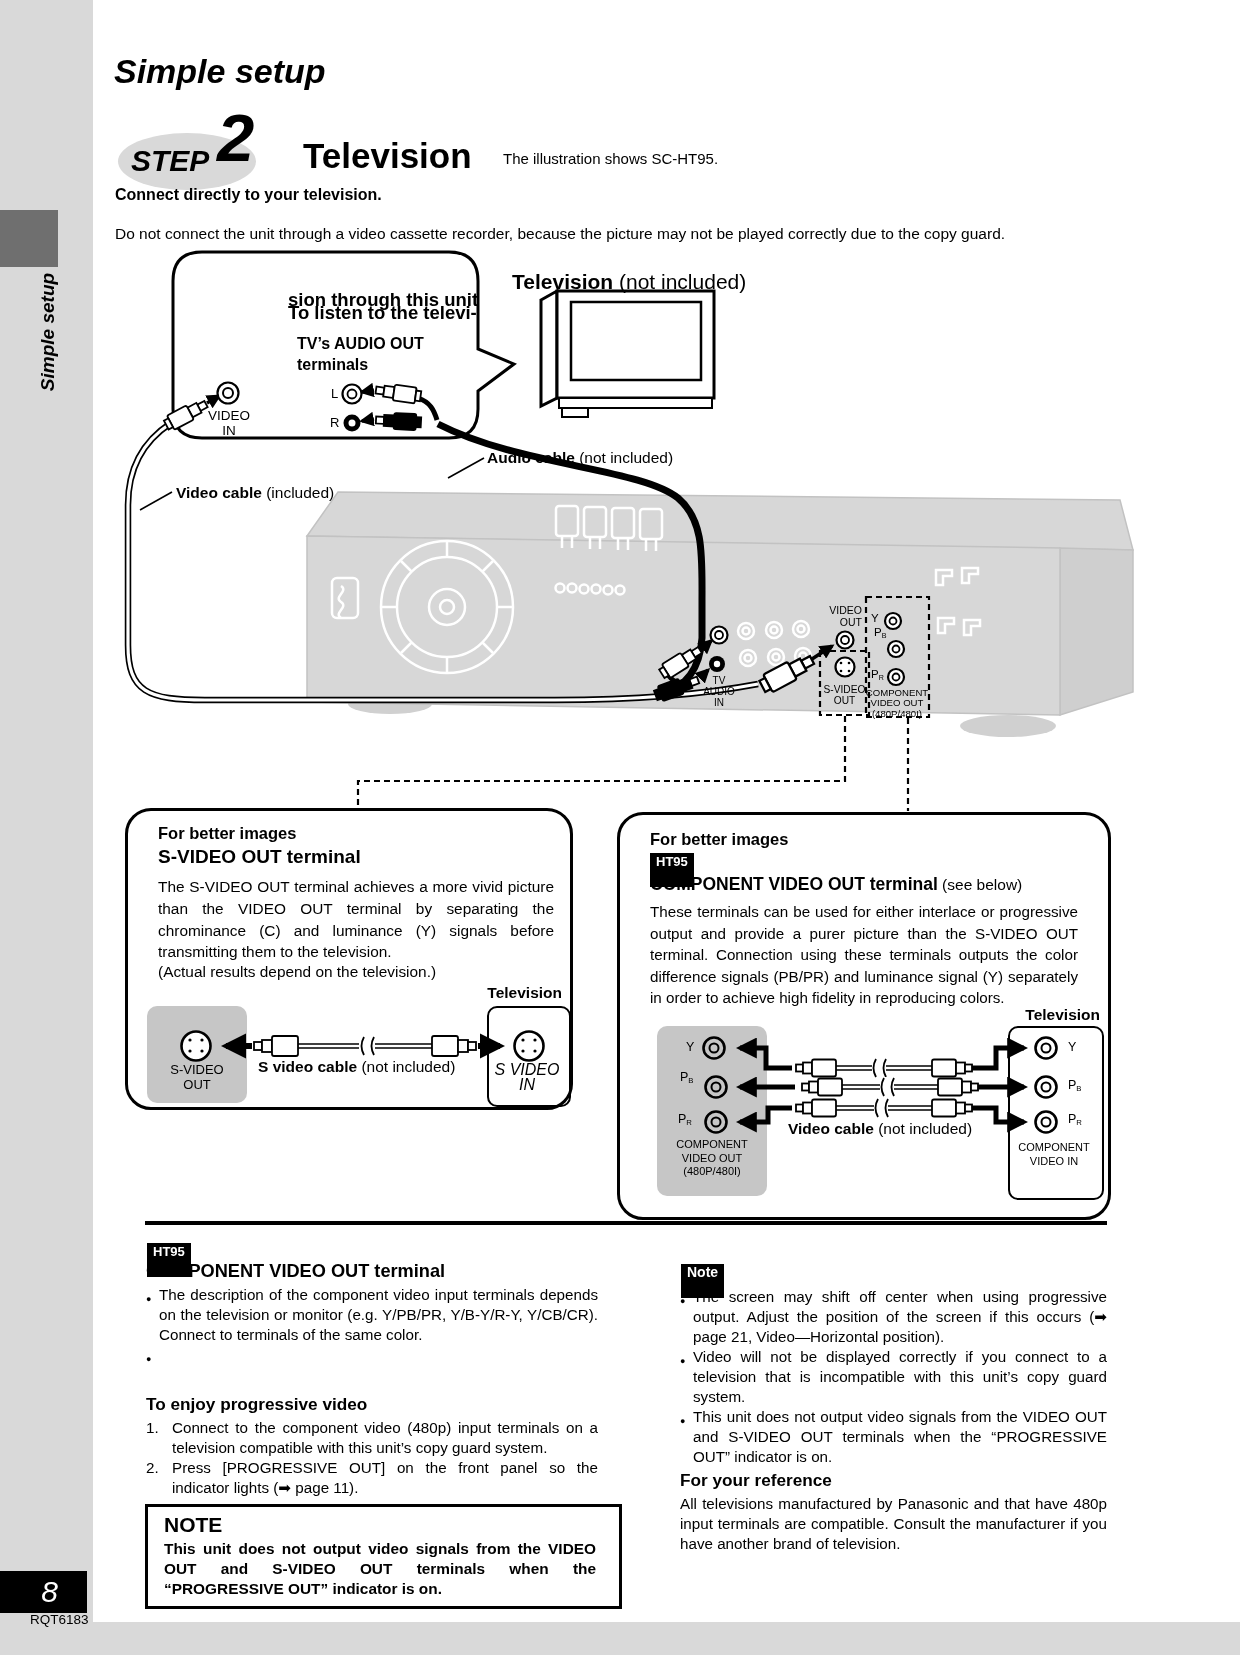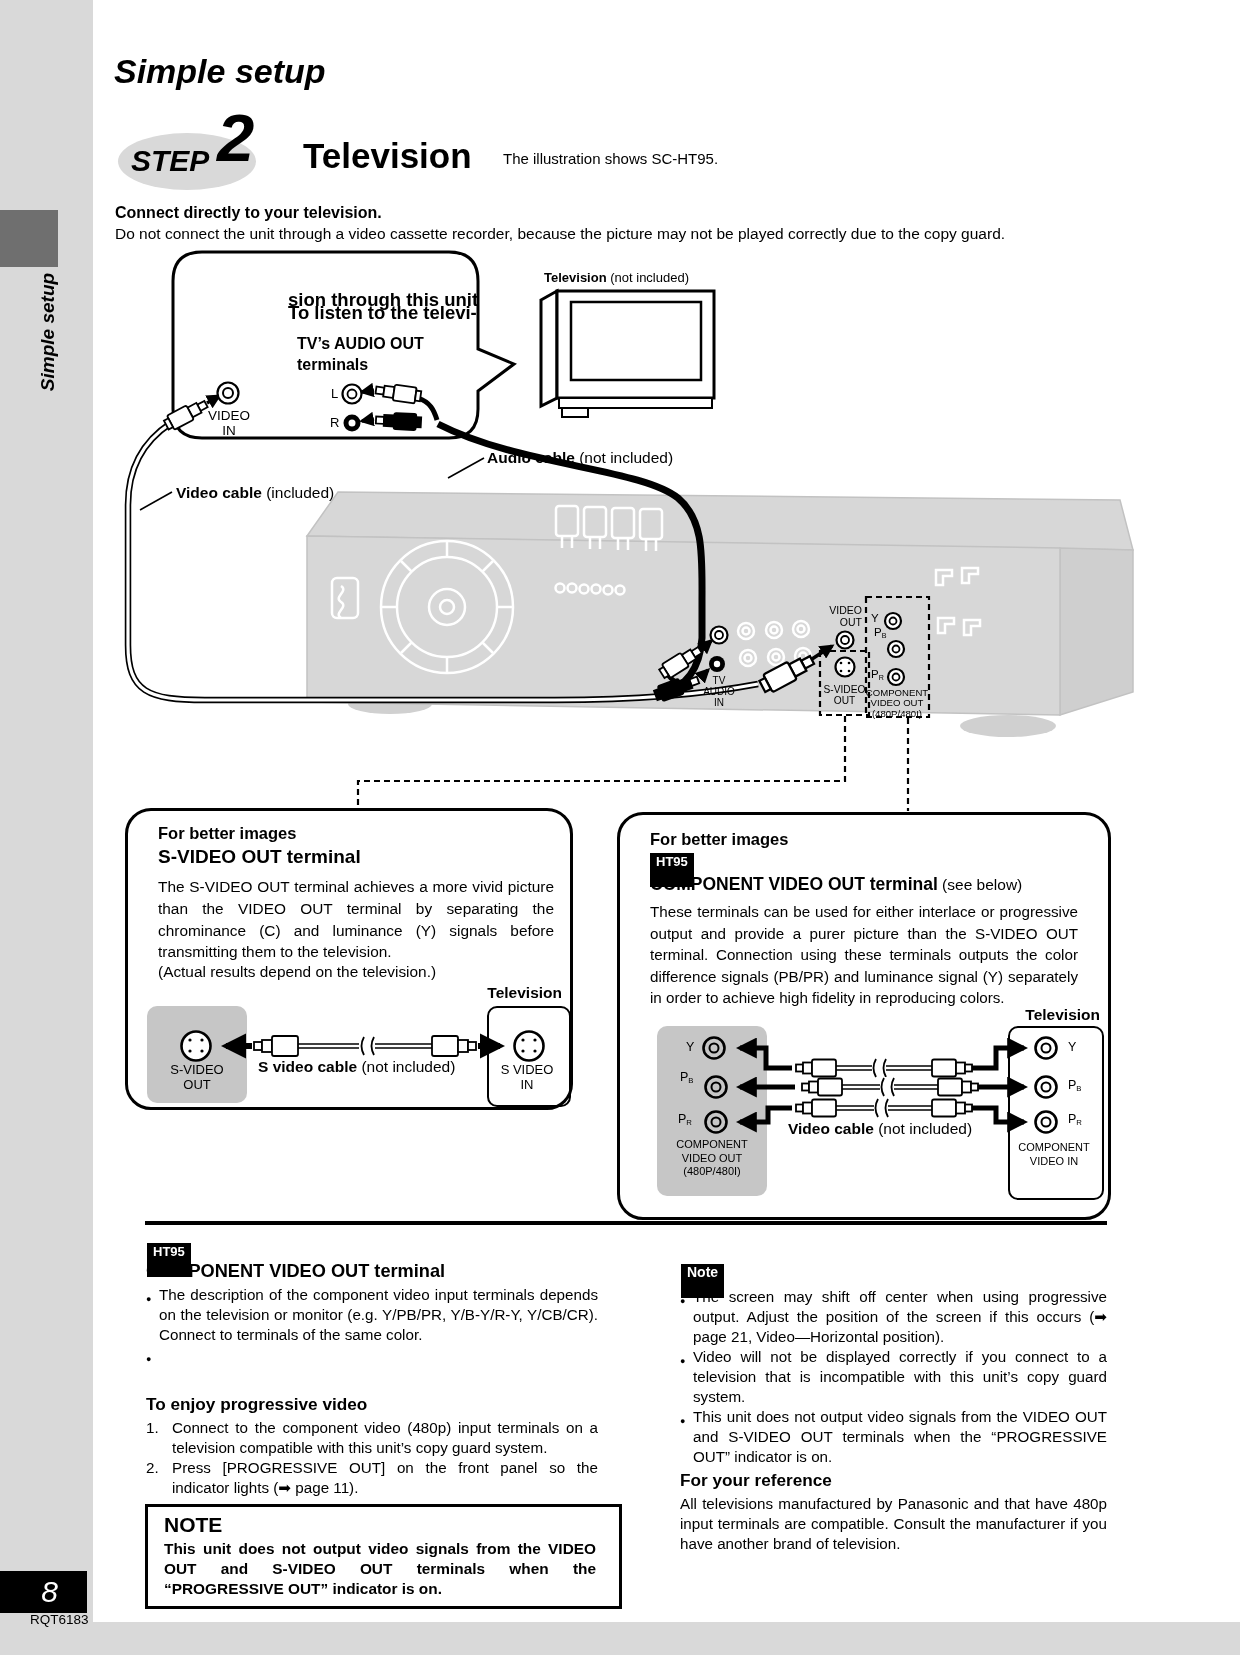--- a/index.html
+++ b/index.html
@@ -277,34 +277,34 @@
     </g>
   </g>
 </svg>
 
 <div class="abs bi" style="left:114px;top:52px;font-size:34px;z-index:2;">Simple setup</div>
 <div class="abs" style="left:118px;top:133px;width:138px;height:57px;background:#d9d9d9;border-radius:50%;z-index:2;"></div>
 <div class="abs bi" style="left:131px;top:144px;font-size:30px;z-index:3;">STEP</div>
 <div class="abs bi" style="left:217px;top:104px;font-size:67px;line-height:1;z-index:3;">2</div>
 <div class="abs b" style="left:303px;top:136px;font-size:35px;z-index:2;">Television</div>
 <div class="abs" style="left:503px;top:150px;font-size:15px;z-index:2;">The illustration shows SC-HT95.</div>
-<div class="abs b" style="left:115px;top:204px;font-size:16px;z-index:2;">Connect directly to your television.</div>
+<div class="abs b" style="left:115px;top:186px;font-size:16px;z-index:2;">Connect directly to your television.</div>
 <div class="abs" style="left:115px;top:225px;width:1010px;font-size:15.5px;z-index:2;">Do not connect the unit through a video cassette recorder, because the picture may not be played correctly due to the copy guard.</div>
 
 <div class="abs b" style="left:288px;top:266px;font-size:18.5px;z-index:2;margin-top:36px;">To listen to the televi-</div>
 <div class="abs b" style="left:288px;top:289px;font-size:18.5px;z-index:2;">sion through this unit</div>
 <div class="abs b" style="left:297px;top:335px;font-size:16px;z-index:2;">TV’s AUDIO OUT</div>
 <div class="abs b" style="left:297px;top:356px;font-size:16px;z-index:2;">terminals</div>
 <div class="abs" style="left:331px;top:386px;font-size:13px;z-index:2;">L</div>
 <div class="abs" style="left:330px;top:415px;font-size:13px;z-index:2;">R</div>
 <div class="abs ctr" style="left:203px;top:408px;width:52px;font-size:13.5px;line-height:15px;z-index:2;">
   <div>VIDEO</div>
   <div>IN</div>
 </div>
-<div class="abs" style="left:544px;top:270px;font-size:13px;z-index:2;">
+<div class="abs" style="left:512px;top:270px;font-size:21px;z-index:2;">
   <span class="b">Television</span><span> (not included)</span>
 </div>
 <div class="abs" style="left:487px;top:449px;font-size:15.5px;z-index:2;">
   <span class="b">Audio cable</span><span> (not included)</span>
 </div>
 <div class="abs" style="left:176px;top:484px;font-size:15.5px;z-index:2;">
   <span class="b">Video cable</span><span> (included)</span>
 </div>
 <div class="abs rt" style="left:820px;top:605px;width:42px;font-size:10.5px;line-height:11.5px;z-index:2;">
   <div>VIDEO</div>
@@ -337,21 +337,21 @@
 <div class="abs b" style="left:158px;top:846px;font-size:19px;z-index:3;">S-VIDEO OUT terminal</div>
 <div class="abs j" style="left:158px;top:876px;width:396px;font-size:15.4px;line-height:21.8px;z-index:3;">The S-VIDEO OUT terminal achieves a more vivid picture than the VIDEO OUT terminal by separating the chrominance (C) and luminance (Y) signals before transmitting them to the television.</div>
 <div class="abs" style="left:158px;top:963px;font-size:15.4px;z-index:3;">(Actual results depend on the television.)</div>
 <div class="abs rt b" style="left:450px;top:984px;width:112px;font-size:15.5px;z-index:3;">Television</div>
 <div class="abs graybox" style="left:147px;top:1006px;width:100px;height:97px;z-index:0;"></div>
 <div class="abs ctr" style="left:147px;top:1062px;width:100px;font-size:13px;line-height:15px;z-index:2;">
   <div>S-VIDEO</div>
   <div>OUT</div>
 </div>
 <div class="abs smallbox" style="left:487px;top:1006px;width:80px;height:97px;background:transparent;z-index:0;"></div>
-<div class="abs ctr" style="left:487px;top:1062px;width:80px;font-size:13px;line-height:15px;z-index:2;">
+<div class="abs ctr" style="left:487px;top:1062px;width:80px;font-size:16px;line-height:15px;z-index:2;font-style:italic;">
   <div>S VIDEO</div>
   <div>IN</div>
 </div>
 <div class="abs" style="left:258px;top:1058px;font-size:15.5px;z-index:2;">
   <span class="b">S video cable</span><span> (not included)</span>
 </div>
 
 <div class="abs box" style="left:617px;top:812px;width:488px;height:402px;z-index:2;"></div>
 <div class="abs b" style="left:650px;top:830px;font-size:16.5px;z-index:3;">For better images</div>
 <div class="abs" style="left:650px;top:852px;z-index:3;">

